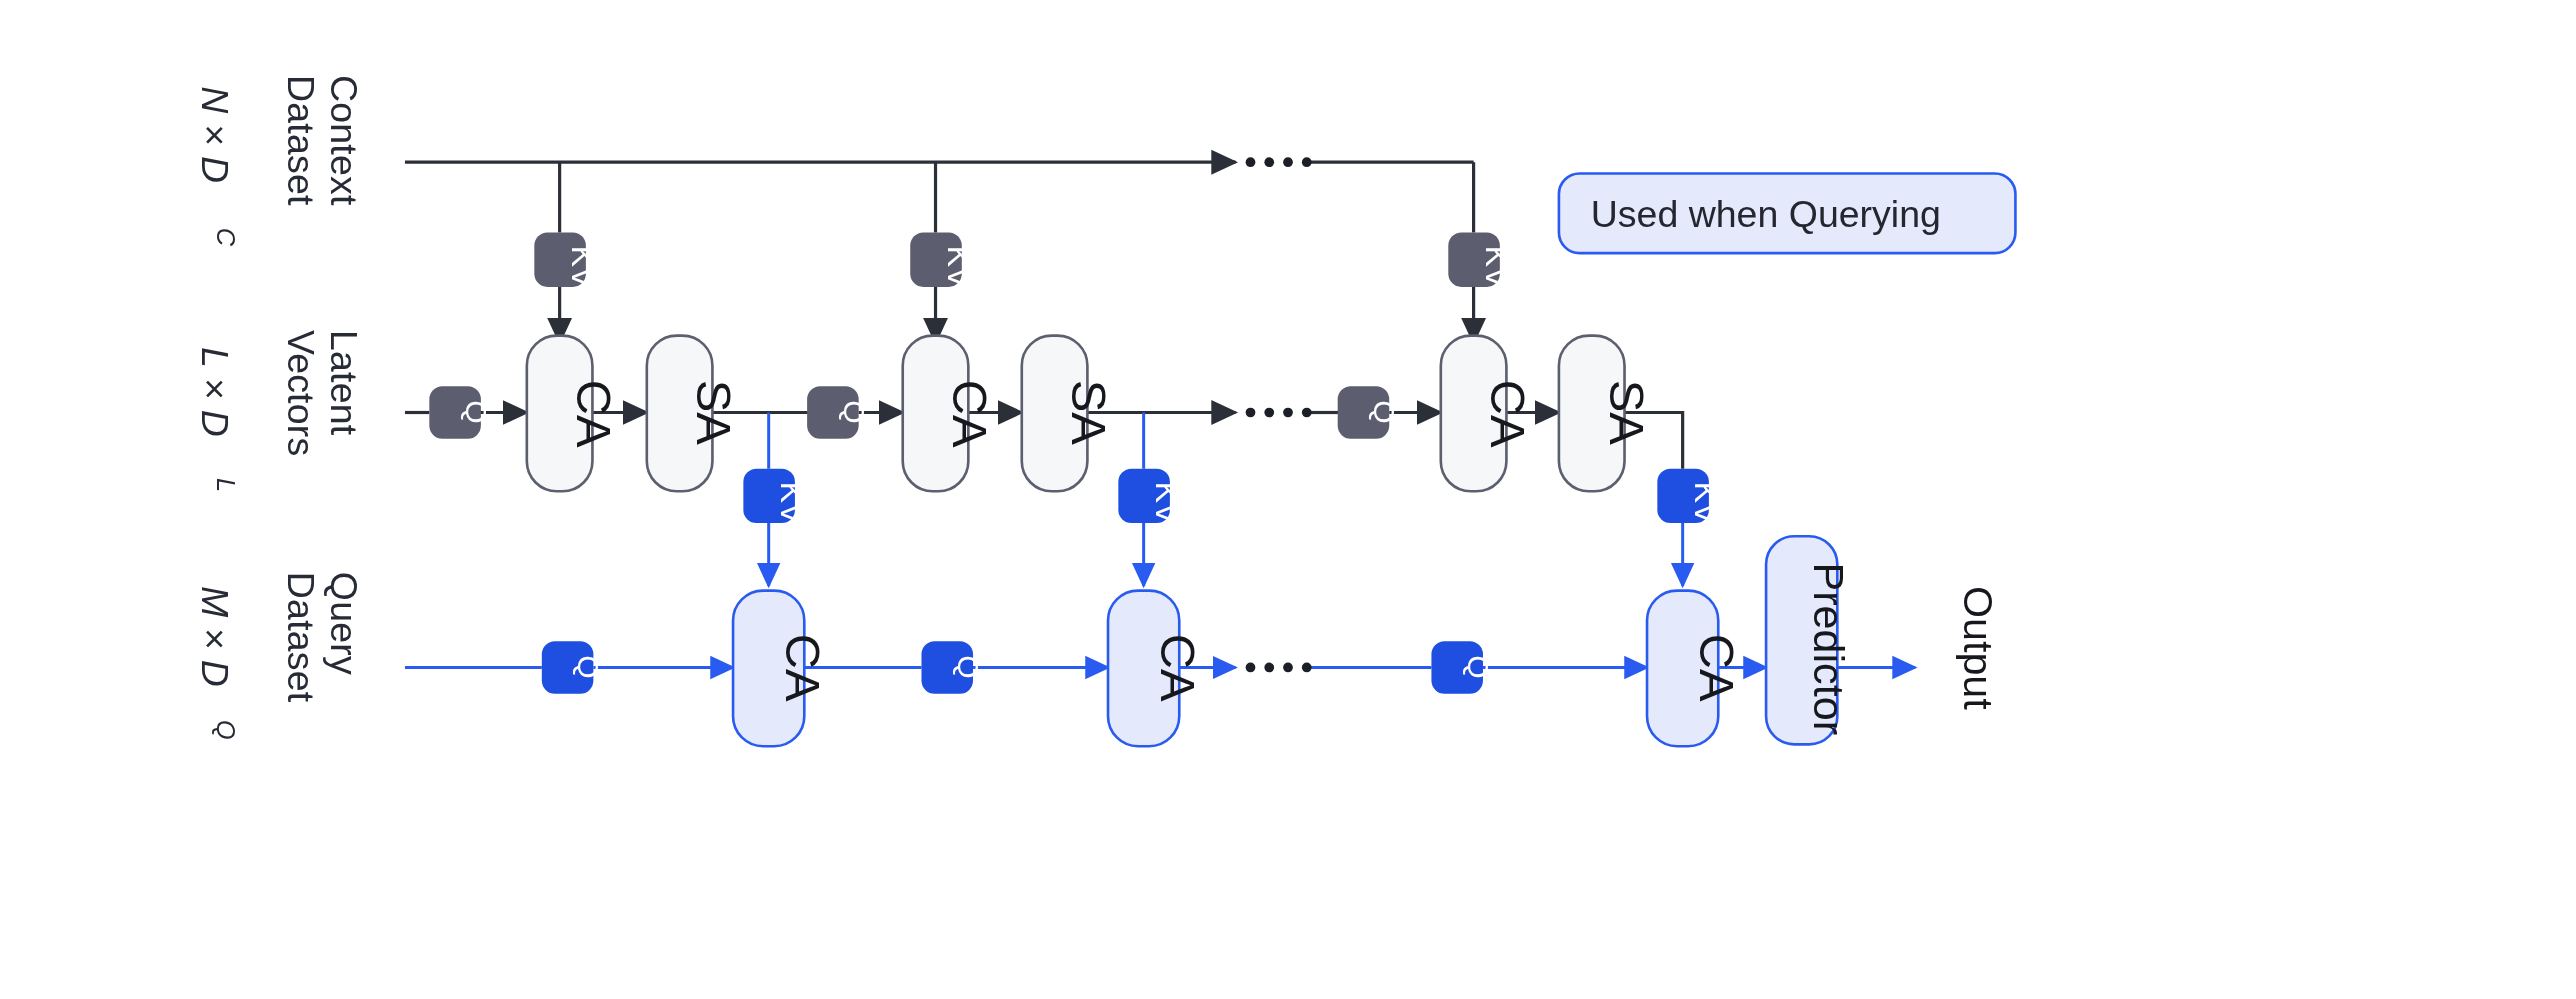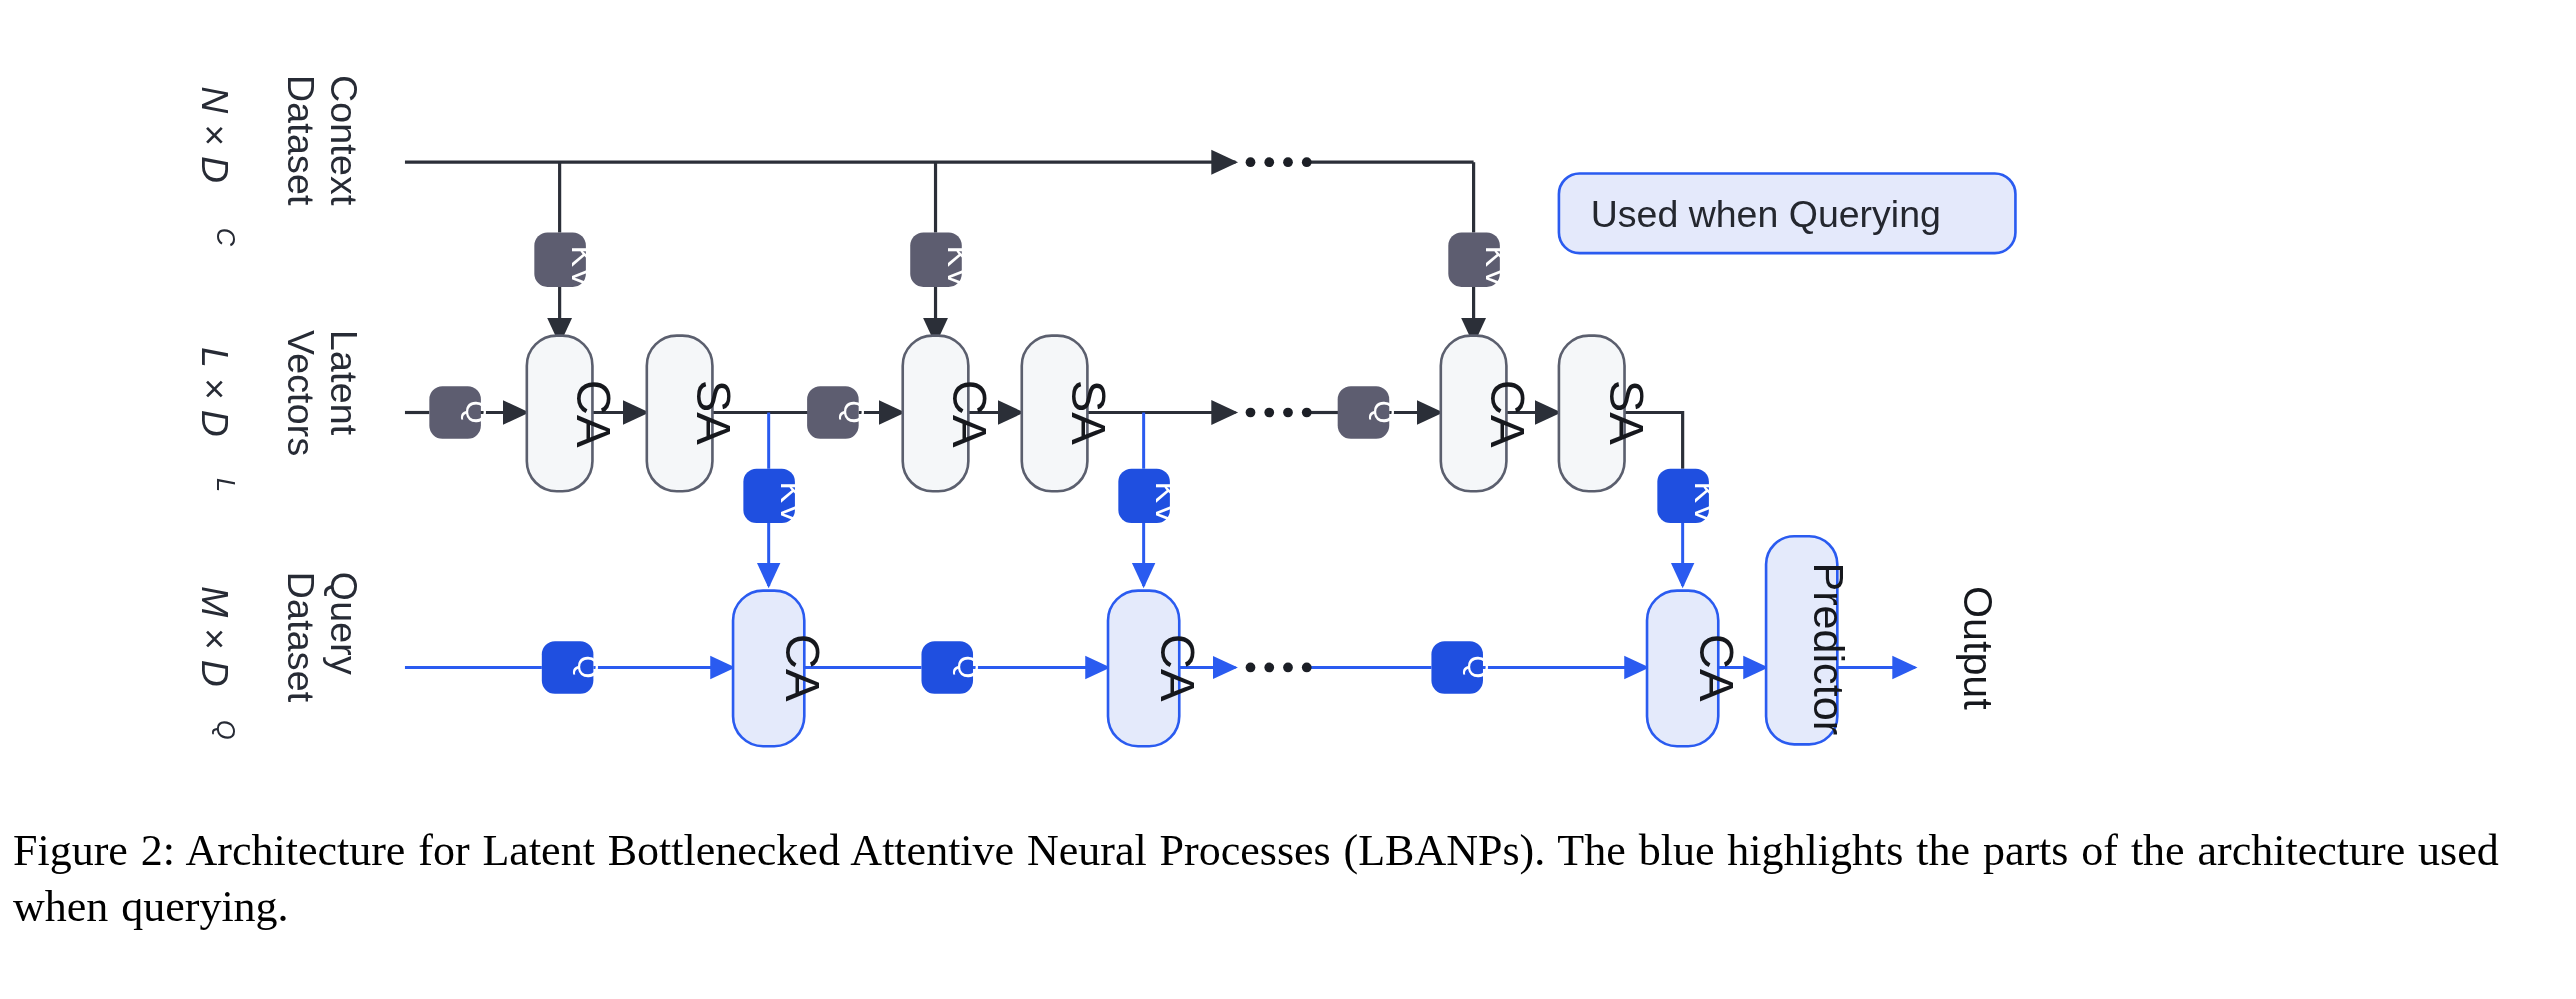--- a/index.html
+++ b/index.html
@@ -281,19 +281,15 @@
 
     <text class="outlabel" x="0" y="0" transform="translate(2095,625) rotate(90)">Output</text>
 
     <g>
       <rect x="1663" y="185" width="487" height="85" rx="22" fill="#E4E9FB" stroke="#2A5BF0" stroke-width="2.8"></rect>
       <text class="legendlabel" x="1697" y="242">Used when Querying</text>
     </g>
 
   </svg>
 
-  <div id="caption">
-    <span class="figref">Figure 2:</span>
-    <span>Architecture for Latent Bottlenecked Attentive Neural Processes (LBANPs).  The blue highlights the parts of the architecture used when querying.</span>
-  </div>
 
 </div>
 
 
 </body></html>

